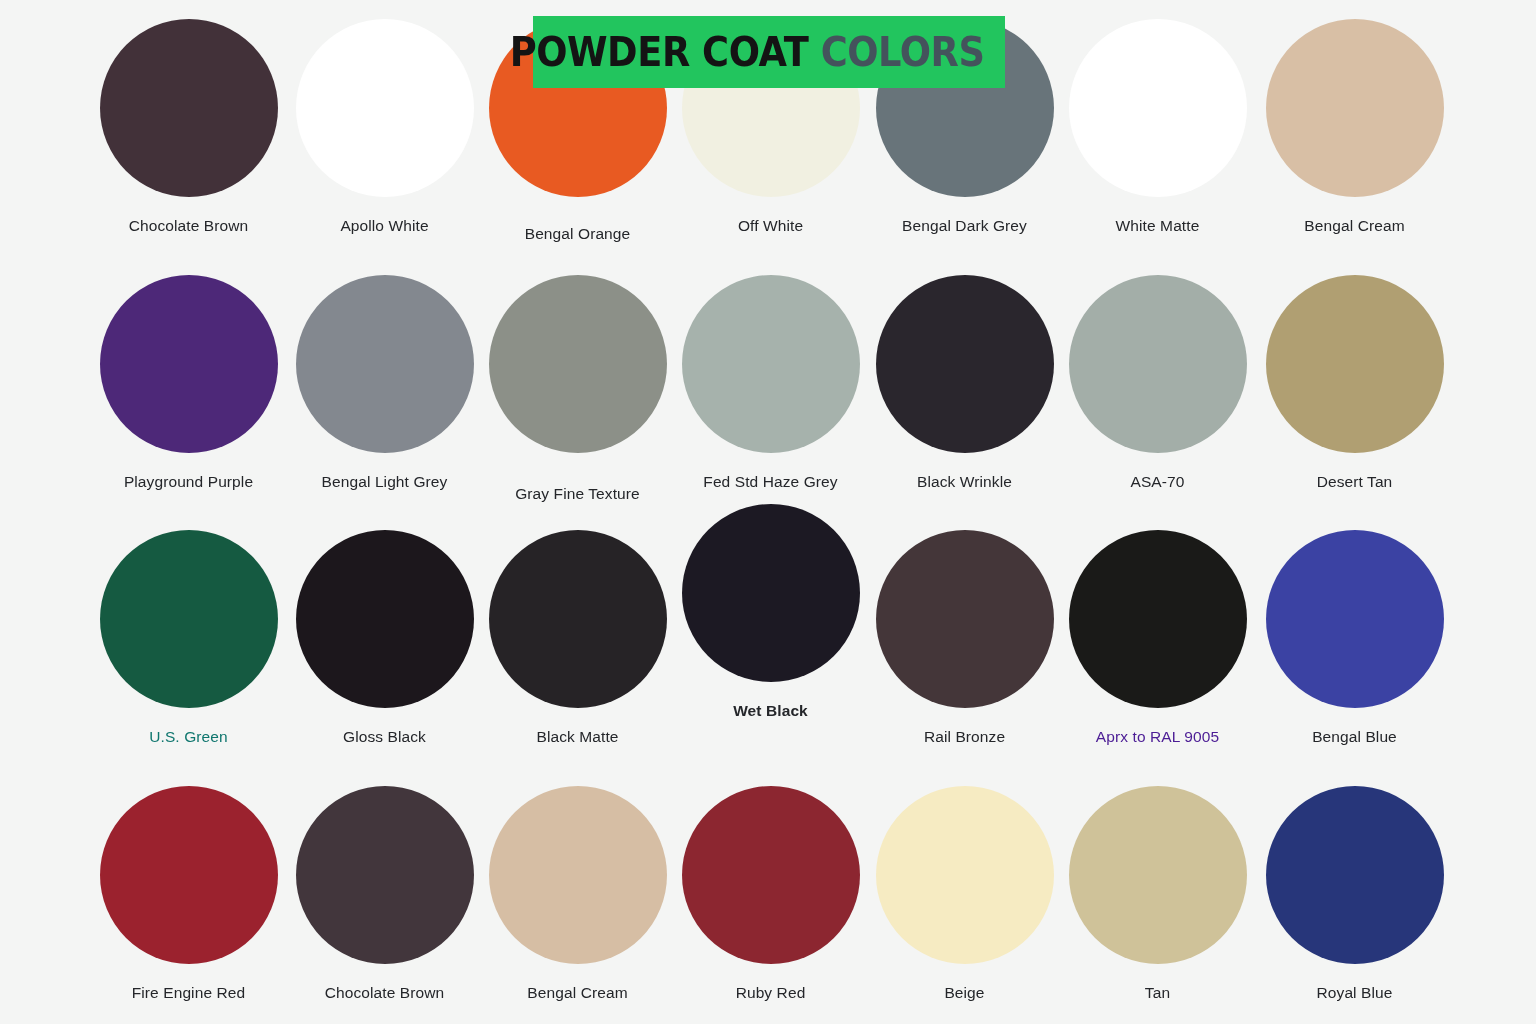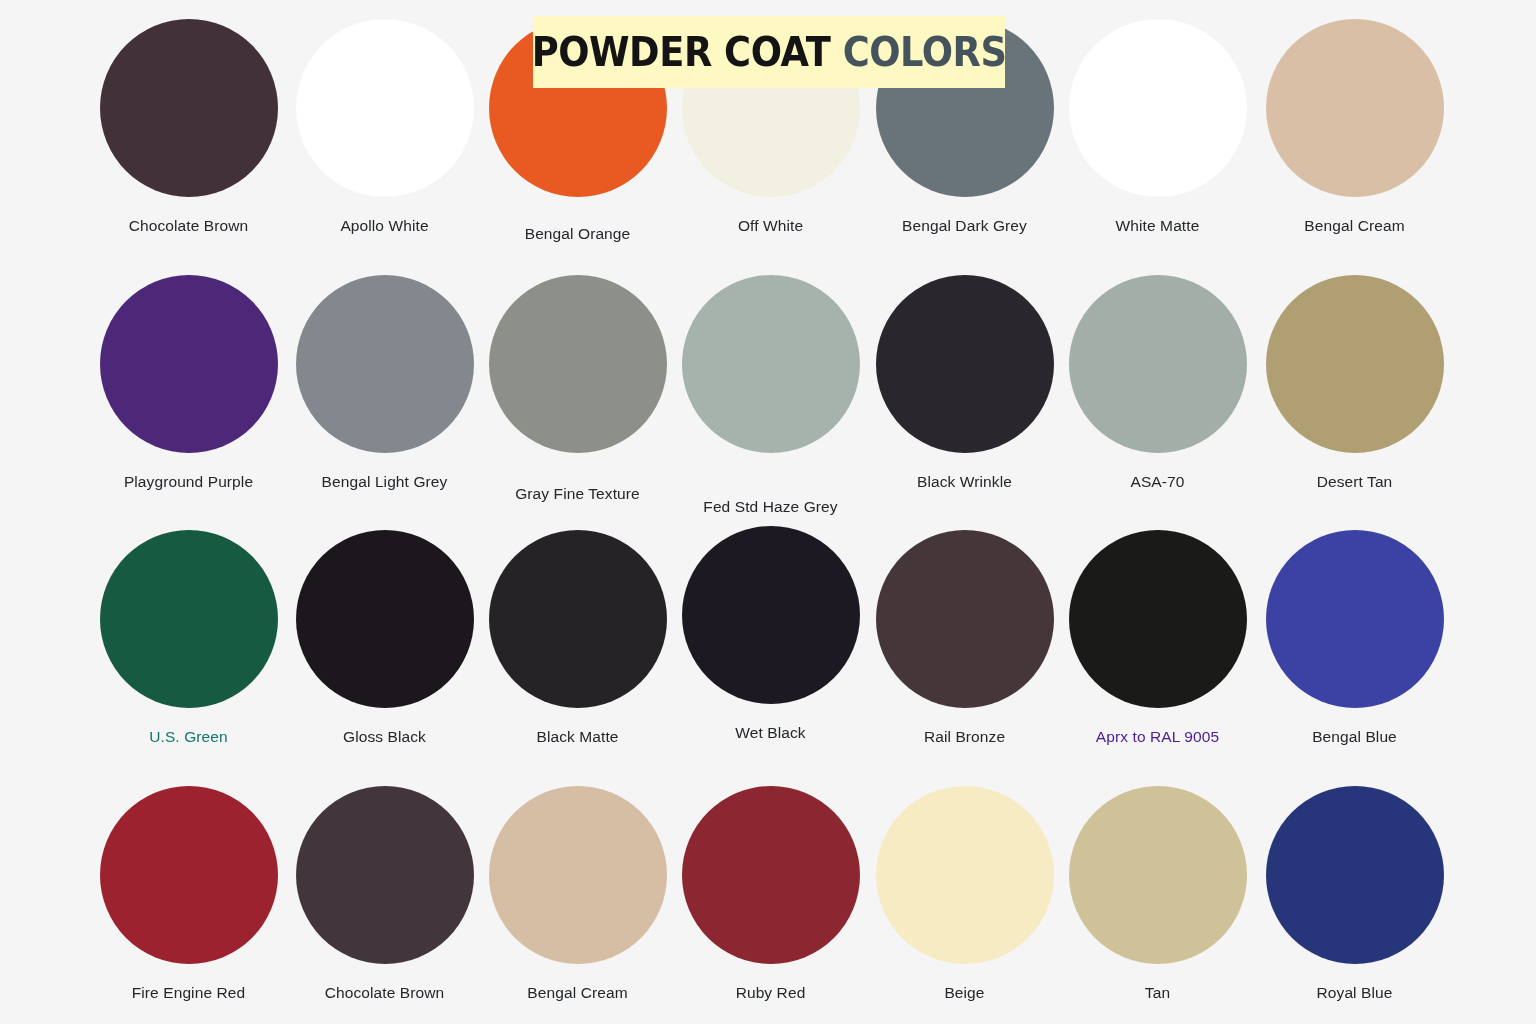--- a/index.html
+++ b/index.html
@@ -119,21 +119,21 @@
         <span class="caption" style="color: rgb(36, 38, 42);">Playground Purple</span>
       </div>
       <div class="swatch" style="left: 288px; top: 275px;">
         <span class="disc" title="Bengal Light Grey" style="background: rgb(131, 136, 143);"></span>
         <span class="caption" style="color: rgb(36, 38, 42);">Bengal Light Grey</span>
       </div>
       <div class="swatch" style="left: 481px; top: 275px; gap: 12px;">
         <span class="disc" title="Gray Fine Texture" style="background: rgb(140, 144, 136);"></span>
         <span class="caption" style="color: rgb(36, 38, 42);">Gray Fine Texture</span>
       </div>
-      <div class="swatch" style="left: 674px; top: 275px; gap: 25px;">
+      <div class="swatch" style="left: 674px; top: 275px;">
         <span class="disc" title="Fed Std Haze Grey" style="background: rgb(166, 178, 172);"></span>
         <span class="caption" style="color: rgb(36, 38, 42);">Fed Std Haze Grey</span>
       </div>
       <div class="swatch" style="left: 868px; top: 275px;">
         <span class="disc" title="Black Wrinkle" style="background: rgb(42, 38, 45);"></span>
         <span class="caption" style="color: rgb(36, 38, 42);">Black Wrinkle</span>
       </div>
       <div class="swatch" style="left: 1061px; top: 275px;">
         <span class="disc" title="ASA-70" style="background: rgb(163, 174, 168);"></span>
         <span class="caption" style="color: rgb(36, 38, 42);">ASA-70</span>
@@ -147,21 +147,21 @@
         <span class="caption" style="color: #0f766e;">U.S. Green</span>
       </div>
       <div class="swatch" style="left: 288px; top: 530px;">
         <span class="disc" title="Gloss Black" style="background: rgb(28, 23, 28);"></span>
         <span class="caption" style="color: rgb(36, 38, 42);">Gloss Black</span>
       </div>
       <div class="swatch" style="left: 481px; top: 530px;">
         <span class="disc" title="Black Matte" style="background: rgb(38, 35, 38);"></span>
         <span class="caption" style="color: rgb(36, 38, 42);">Black Matte</span>
       </div>
-      <div class="swatch" style="left: 674px; top: 526px;">
+      <div class="swatch" style="left: 674px; top: 504px; font-weight: bold;">
         <span class="disc" title="Wet Black" style="background: rgb(28, 25, 35);"></span>
         <span class="caption" style="color: rgb(36, 38, 42);">Wet Black</span>
       </div>
       <div class="swatch" style="left: 868px; top: 530px;">
         <span class="disc" title="Rail Bronze" style="background: rgb(68, 54, 57);"></span>
         <span class="caption" style="color: rgb(36, 38, 42);">Rail Bronze</span>
       </div>
       <div class="swatch" style="left: 1061px; top: 530px;">
         <span class="disc" title="Aprx to RAL 9005" style="background: rgb(26, 26, 24);"></span>
         <span class="caption" style="color: #4c1d95;">Aprx to RAL 9005</span>
@@ -193,19 +193,19 @@
       <div class="swatch" style="left: 1061px; top: 786px;">
         <span class="disc" title="Tan" style="background: rgb(207, 194, 153);"></span>
         <span class="caption" style="color: rgb(36, 38, 42);">Tan</span>
       </div>
       <div class="swatch" style="left: 1258px; top: 786px;">
         <span class="disc" title="Royal Blue" style="background: rgb(39, 54, 122);"></span>
         <span class="caption" style="color: rgb(36, 38, 42);">Royal Blue</span>
       </div>
     </div>
 
-  <div id="title-banner" style="background: #fef9c3;">
+  <div id="title-banner" style="background: #22c55e; justify-content: flex-end;">
     <div id="title-text">
       <span class="part-a" style="color: rgb(20, 20, 20);">POWDER COAT</span><span>&nbsp;</span><span class="part-b" style="color: rgb(68, 83, 92);">COLORS</span>
     </div>
   </div>
 
 </div>
 
 </body></html>

